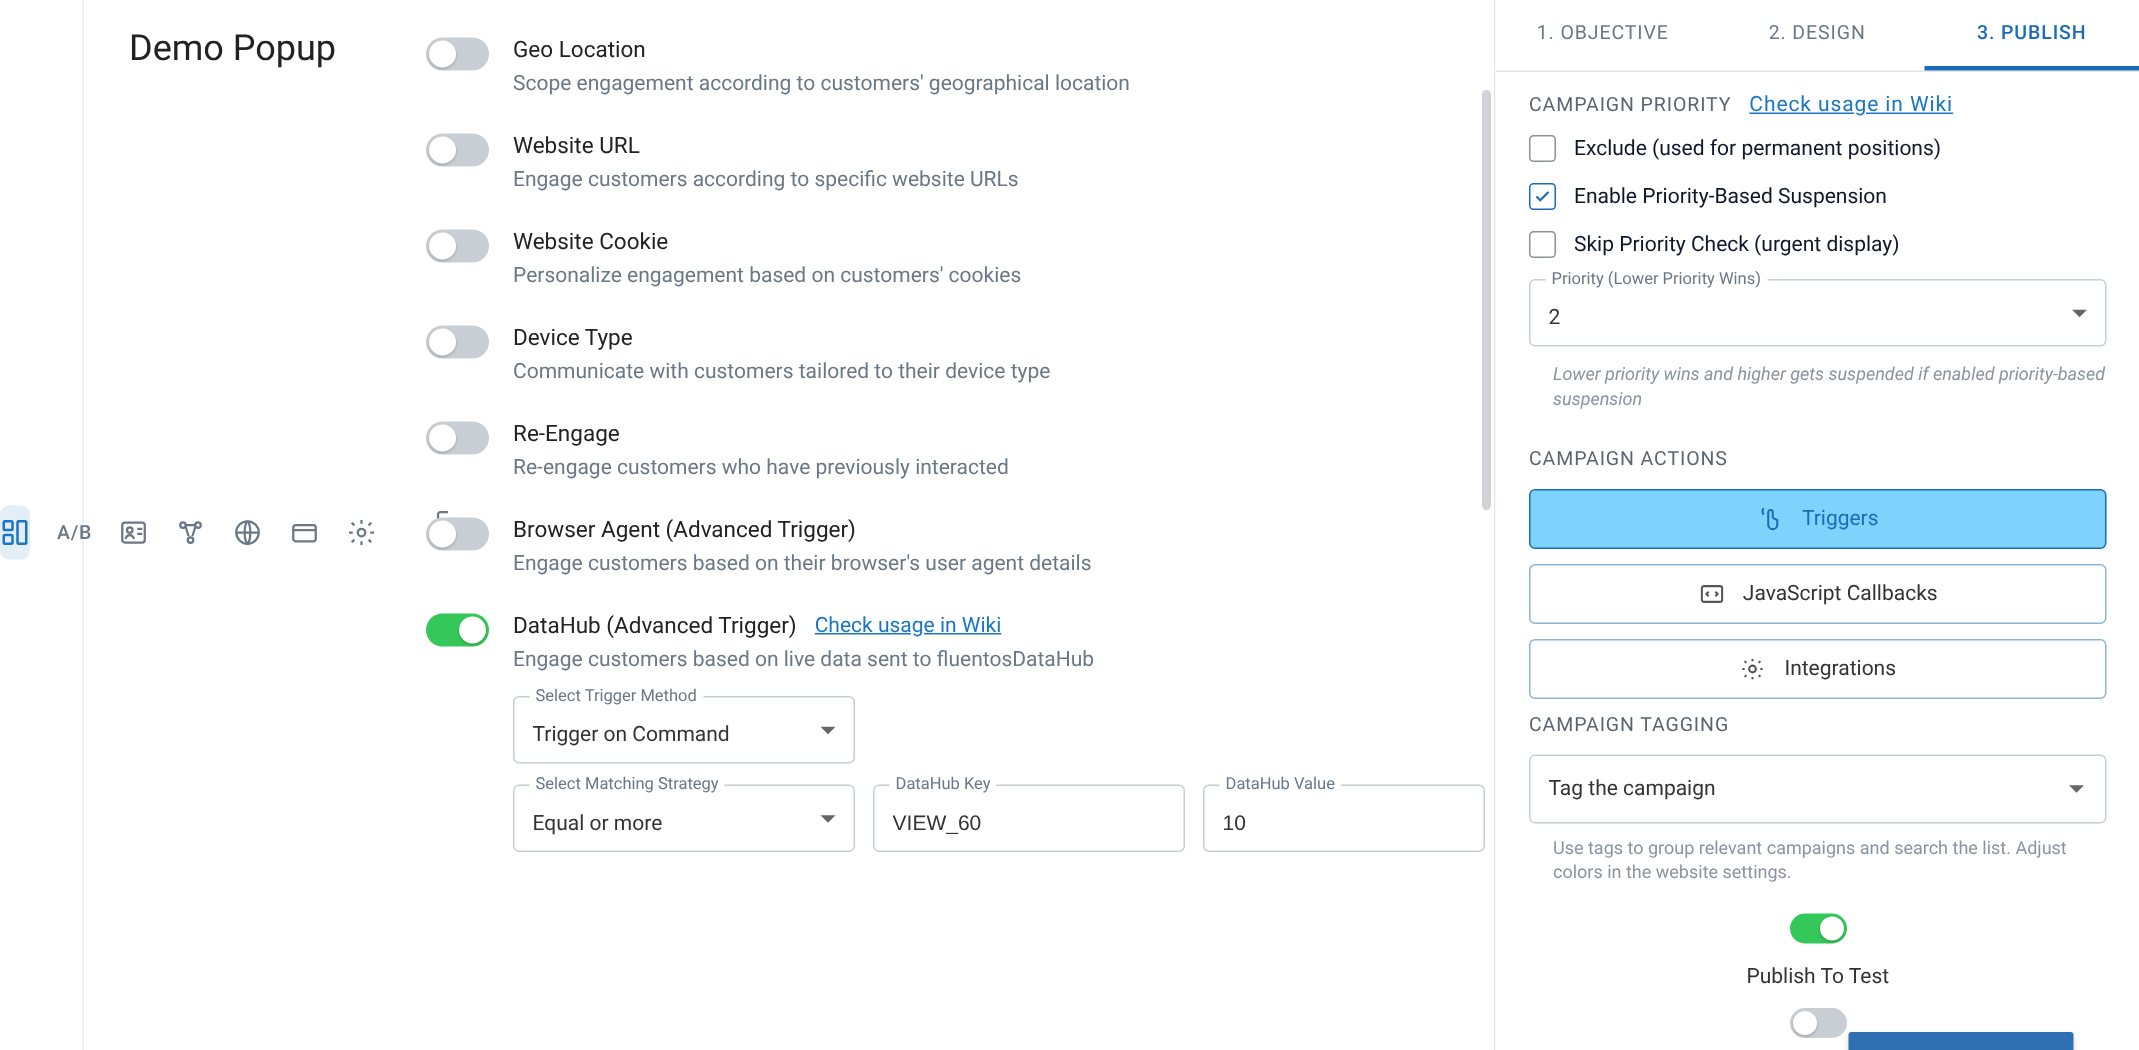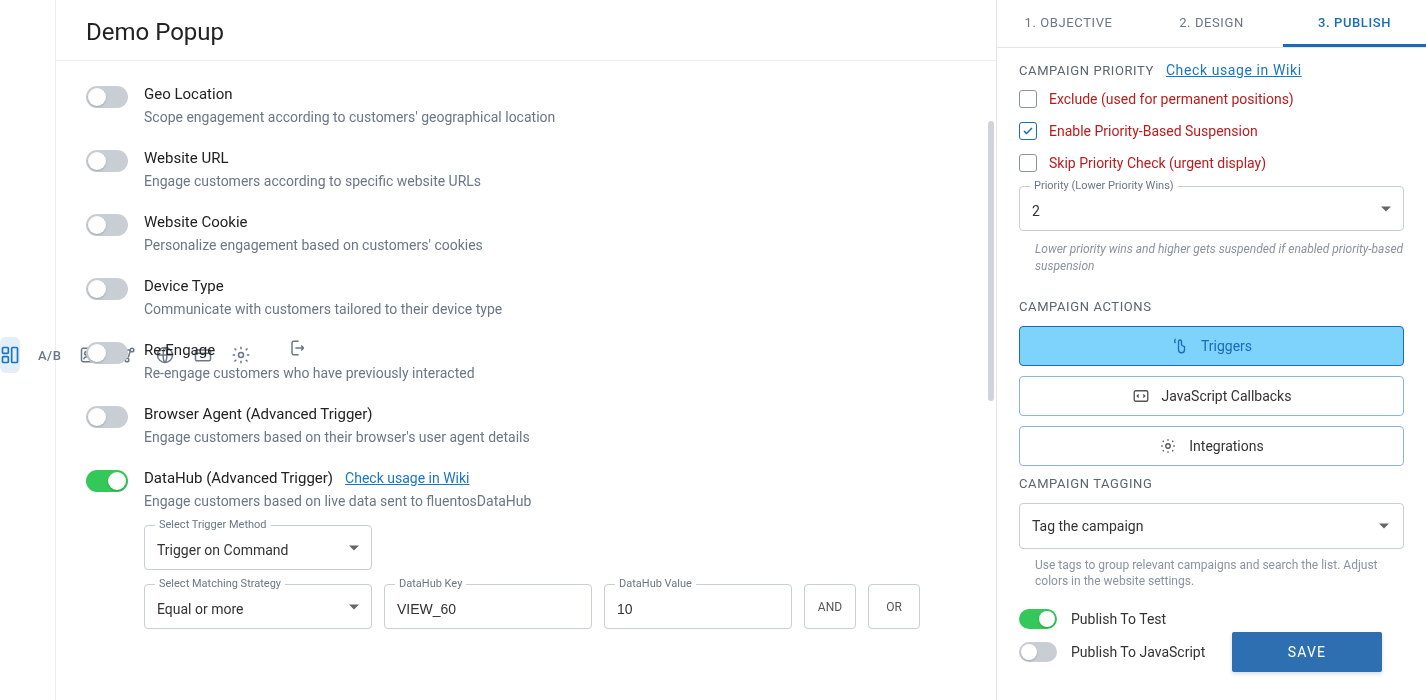--- a/index.html
+++ b/index.html
@@ -3,21 +3,21 @@
 <meta charset="utf-8">
 <style>
 * { box-sizing: border-box; margin: 0; padding: 0; }
 body { font-family: -apple-system, BlinkMacSystemFont, "Segoe UI", Roboto, sans-serif; background: #fff; color: #333; width: 1426px; height: 700px; overflow: hidden; display: flex; }
 .leftnav { width: 56px; background: #fff; border-right: 1px solid #eee; display: flex; flex-direction: row; align-items: center; padding-top: 10px; gap: 18px; }
 .leftnav .icon { width: 36px; height: 36px; display: flex; align-items: center; justify-content: center; color: #6b7785; border-radius: 6px; cursor: pointer; }
 .leftnav .icon.active { background: #e4eef7; color: #1976c4; }
 .leftnav .ab { font-size: 13px; font-weight: 500; letter-spacing: 0.5px; color: #6b7785; cursor: pointer; }
 .leftnav .spacer { flex: 1; }
 
-.main { flex: 1; display: flex; flex-direction: column; overflow: hidden; border-right: 1px solid #e5e5e5; }
+.main { flex: 1; display: flex; flex-direction: row; overflow: hidden; border-right: 1px solid #e5e5e5; }
 .title { font-size: 24px; color: #222; padding: 18px 30px 14px; }
 .hr { border-top: 1px solid #eee; }
 
 .scroll { flex: 1; overflow-y: auto; padding: 0 30px 30px; position: relative; }
 .scrollbar-thumb { position: absolute; right: 2px; top: 60px; width: 6px; height: 280px; background: #d0d4d8; border-radius: 3px; }
 
 .trow { display: flex; align-items: flex-start; gap: 16px; padding-top: 24px; }
 .trow .body { flex: 1; }
 .trow .tlabel { font-size: 15px; color: #222; margin-bottom: 6px; display: flex; align-items: center; gap: 12px; }
 .trow .tdesc { font-size: 14px; color: #6b7785; }
@@ -48,32 +48,32 @@
 .tabs { display: flex; align-items: stretch; height: 48px; border-bottom: 1px solid #e5e5e5; }
 .tab { flex: 1; display: flex; align-items: center; justify-content: center; font-size: 13px; letter-spacing: 0.6px; color: #6b7785; cursor: pointer; border-bottom: 3px solid transparent; }
 .tab.active { color: #1a6bb8; border-bottom-color: #1a6bb8; font-weight: 500; }
 .rbody { flex: 1; overflow-y: auto; padding: 14px 22px 0; }
 
 .shead { font-size: 13px; letter-spacing: 0.6px; color: #5a6570; font-weight: 400; display: flex; align-items: center; gap: 12px; margin-bottom: 12px; }
 .cbrow { display: flex; align-items: center; gap: 12px; margin-bottom: 14px; cursor: pointer; }
 .cb { width: 18px; height: 18px; border: 1.5px solid #8a93a0; border-radius: 3px; display: flex; align-items: center; justify-content: center; flex-shrink: 0; }
 .cb.checked { border-color: #1a6bb8; }
 .cb.checked svg { stroke: #1a6bb8; }
-.cbrow .cblabel { font-size: 14px; color: #b91c1c; }
+.cbrow .cblabel { font-size: 14px; color: #0f172a; }
 .hint { font-size: 12px; color: #8a93a0; line-height: 1.4; margin: 10px 0 0 16px; font-style: italic; }
 
 .actbtn { width: 100%; height: 40px; border: 1.5px solid #8db4d6; border-radius: 4px; background: #fff; display: flex; align-items: center; justify-content: center; gap: 12px; font-size: 14px; color: #333; cursor: pointer; margin-bottom: 10px; }
 .actbtn.active { background: #7dd3fc; color: #1a6bb8; border-color: #1a6bb8; }
 .actbtn .bic { width: 18px; height: 18px; display: flex; align-items: center; justify-content: center; }
 
 .rsel { width: 100%; border: 1px solid #c8ced4; border-radius: 4px; padding: 14px 12px; font-size: 14px; color: #333; position: relative; cursor: pointer; margin-top: 2px; }
 .rsel .caret { position: absolute; right: 14px; top: 50%; transform: translateY(-50%); width: 0; height: 0; border-left: 5px solid transparent; border-right: 5px solid transparent; border-top: 5px solid #666; }
 .hint2 { font-size: 12px; color: #8a93a0; line-height: 1.4; margin: 8px 0 0 16px; }
 
-.pubrow { display: flex; align-items: center; gap: 14px; margin-bottom: 12px; }
+.pubrow { display: flex; align-items: center; gap: 14px; margin-bottom: 12px; flex-direction: column; }
 .pubrow .plabel { font-size: 14px; color: #333; }
 .savebtn { position: absolute; right: 22px; bottom: 16px; width: 150px; height: 40px; background: #2d6fb1; color: #fff; display: flex; align-items: center; justify-content: center; font-size: 14px; letter-spacing: 1.2px; border-radius: 2px; cursor: pointer; box-shadow: 0 2px 4px rgba(0,0,0,0.15); }
 .pubarea { margin-top: 18px; position: relative; padding-bottom: 10px; min-height: 80px; }
 </style>
 </head>
 <body>
 
 <div class="leftnav">
   <div class="icon active">
     <svg width="20" height="20" viewBox="0 0 24 24" fill="none" stroke="currentColor" stroke-width="2">

